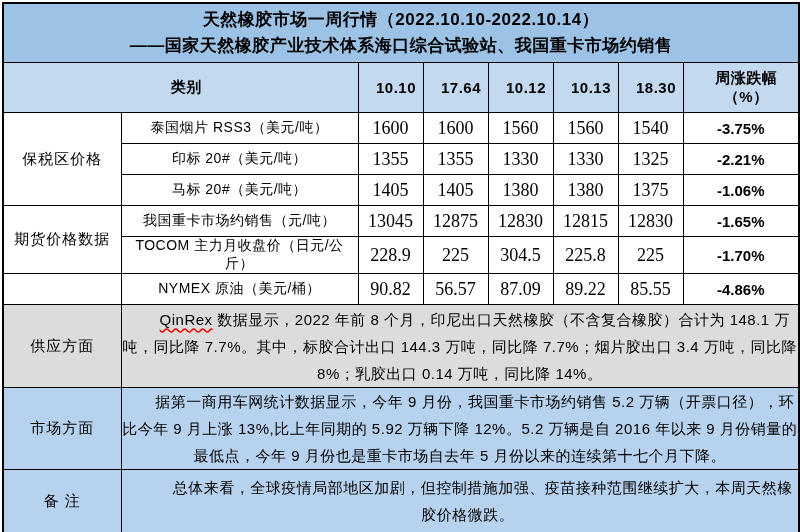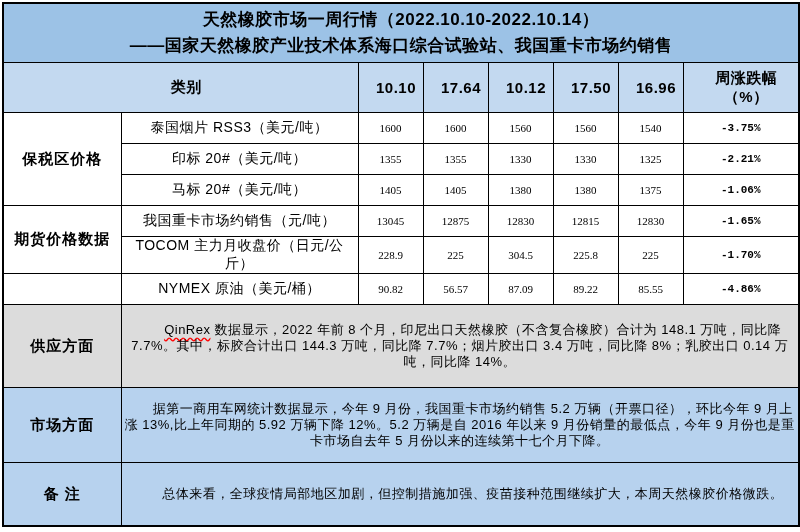--- a/index.html
+++ b/index.html
@@ -38,49 +38,49 @@
     background: var(--header-bg, #C3D9F0);
     height: 49px;
     font-size: 15px;
     font-weight: bold;
     letter-spacing: 0.5px;
     padding-left: 11px;
   }
   
   tr.price-row td { height: 30px; background: #ffffff; }
   td.group-cell {
-    font-weight: bold;
+    font-weight: normal;
     font-size: 15px;
     letter-spacing: 1px;
   }
   td.label-cell { font-size: 14px; letter-spacing: 0.5px; margin-left: 28px; }
   td.num-cell {
     font-family: "Liberation Serif", "DejaVu Serif", serif;
-    font-size: 11px;
+    font-size: 18px;
   }
   td.change-cell {
-    font-family: Liberation Mono, monospace;
-    font-size: 11px;
+    font-family: Liberation Sans, sans-serif;
+    font-size: 15px;
     font-weight: bold;
   }
   
   td.section-text {
     text-align: left;
-    font-size: 13px;
-    line-height: 16px;
+    font-size: 15px;
+    line-height: 27px;
     letter-spacing: 0.5px;
     padding: 3px 6px 3px 4px;
   }
   td.section-text p { margin: 0; text-indent: 2em; }
   tr.supply-row td { background: var(--supply-bg, #DCDCDC); }
   tr.market-row td { background: var(--market-bg, #B7D2EE); }
   tr.note-row td   { background: var(--note-bg, #B7D2EE); }
   tr.supply-row td.section-text { height: 82px; }
   tr.market-row td.section-text { height: 74px; }
-  tr.note-row td.section-text   { height: 62px; }
+  tr.note-row td.section-text   { height: 62px; padding-left: 16px; }
   .squiggle {
     text-decoration: underline wavy #ff0000;
     text-decoration-skip-ink: none;
     text-underline-offset: 3px;
   }
 </style>
 </head>
 <body>
 
 <div class="sheet">
@@ -102,22 +102,22 @@
         <div>天然橡胶市场一周行情（2022.10.10-2022.10.14）</div>
         <div>——国家天然橡胶产业技术体系海口综合试验站、我国重卡市场约销售</div>
       </td>
     </tr>
 
     <tr class="head-row">
       <th colspan="2">类别</th>
       <th>10.10</th>
       <th>17.64</th>
       <th>10.12</th>
-      <th>17.50</th>
-      <th>16.96</th>
+      <th>10.13</th>
+      <th>18.30</th>
       <th>周涨跌幅（%）</th>
     </tr>
 
     <tr class="price-row">
       <td class="group-cell" rowspan="3">保税区价格</td>
       <td class="label-cell">泰国烟片 RSS3（美元/吨）</td>
       <td class="num-cell">1600</td>
       <td class="num-cell">1600</td>
       <td class="num-cell">1560</td>
       <td class="num-cell">1560</td>

